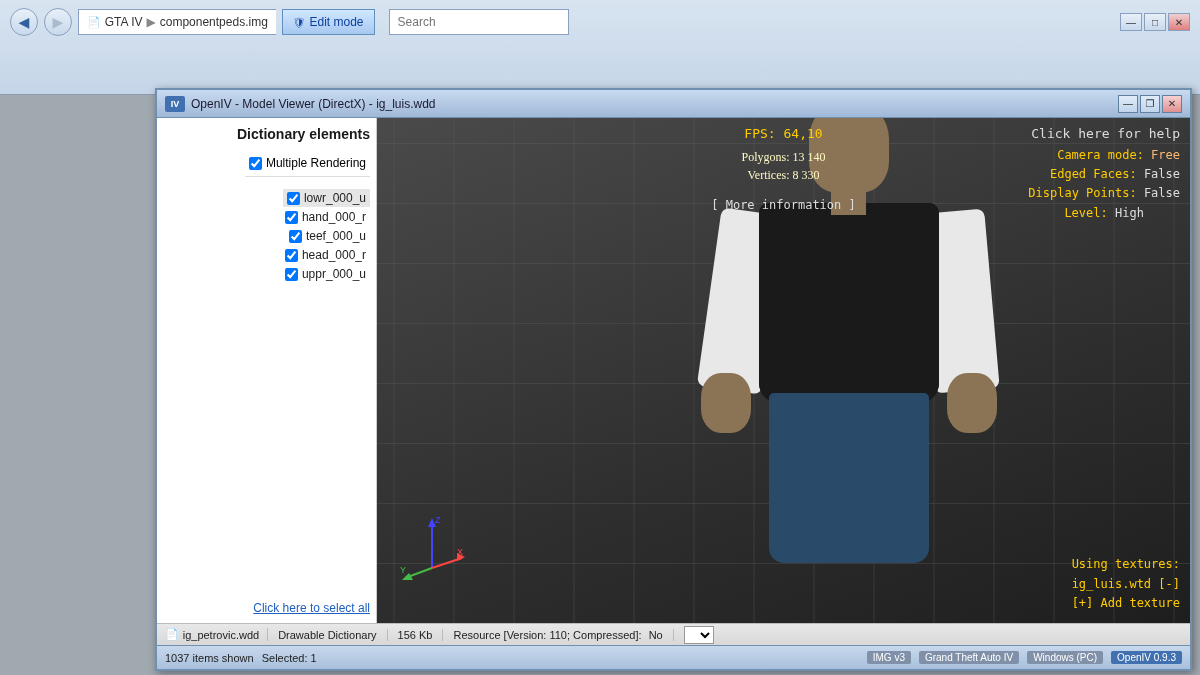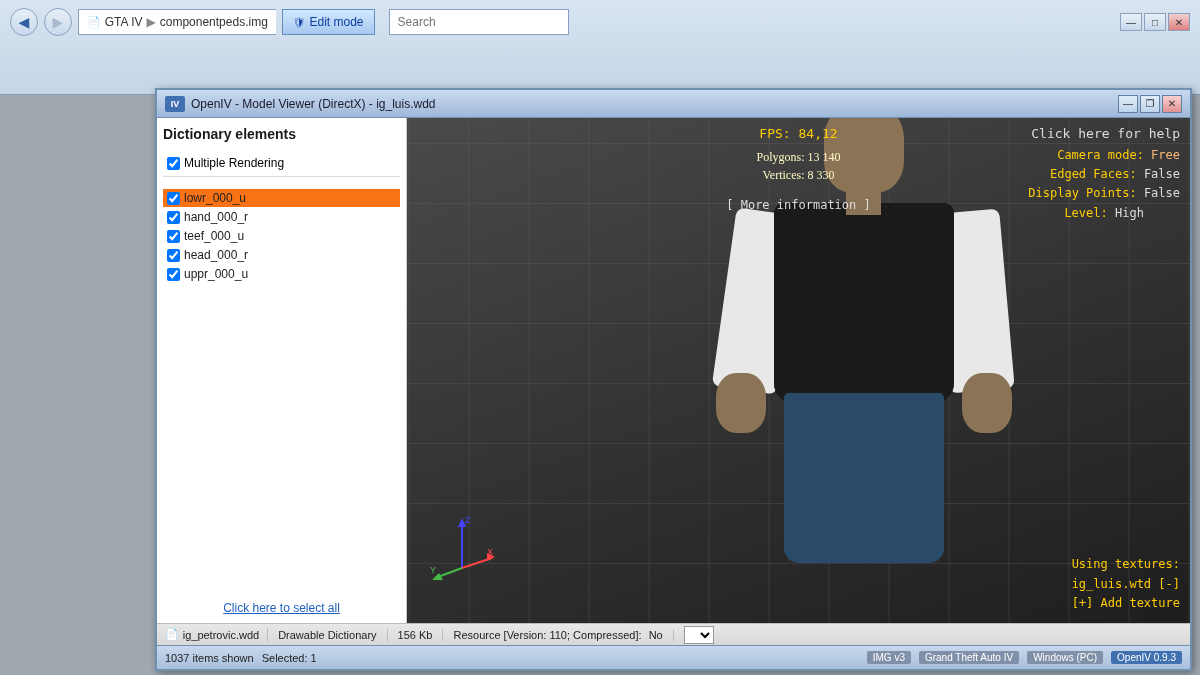--- a/index.html
+++ b/index.html
@@ -150,45 +150,46 @@
     }
 
     
     .openiv-content {
       display: flex;
       height: calc(100% - 28px - 24px - 22px);
     }
 
     
     .left-panel {
-      width: 250px;
+      width: 220px;
       background: white;
       border-right: 1px solid #ccc;
       display: flex;
       flex-direction: column;
       padding: 8px 6px;
+      align-items: flex-end;
     }
     .dict-title {
       font-size: 14px;
       font-weight: bold;
       color: #1a1a1a;
       margin-bottom: 8px;
       padding-bottom: 4px;
     }
     .checkbox-item {
       display: flex;
       align-items: center;
       gap: 4px;
       padding: 2px 4px;
       font-size: 12px;
       color: #222;
       margin-bottom: 1px;
     }
     .checkbox-item.selected {
-      background: #f97316;
+      background: #e5e5e5;
     }
     .checkbox-item input[type="checkbox"] {
       width: 13px;
       height: 13px;
       margin: 0;
       cursor: pointer;
     }
     .select-all-link {
       margin-top: auto;
       padding-top: 8px;
@@ -591,21 +592,21 @@
 
         <line x1="35" y1="55" x2="65" y2="45" stroke="#ff4444" stroke-width="2"></line>
         <polygon points="68,44 60,40 60,48" fill="#ff4444"></polygon>
         <text x="60" y="42" fill="#ff4444" font-size="9">X</text>
 
         <line x1="35" y1="55" x2="8" y2="65" stroke="#44bb44" stroke-width="2"></line>
         <polygon points="5,67 12,60 16,67" fill="#44bb44"></polygon>
         <text x="3" y="60" fill="#44bb44" font-size="9">Y</text>
       </svg>
 
-      <div class="fps-display">FPS: 84,12</div>
+      <div class="fps-display">FPS: 64,10</div>
 
       <div class="poly-info">
         <div>Polygons: 13 140</div>
         <div>Vertices: 8 330</div>
       </div>
 
       <div class="more-info">[ More information ]</div>
 
       <div class="help-text">Click here for help</div>
 

